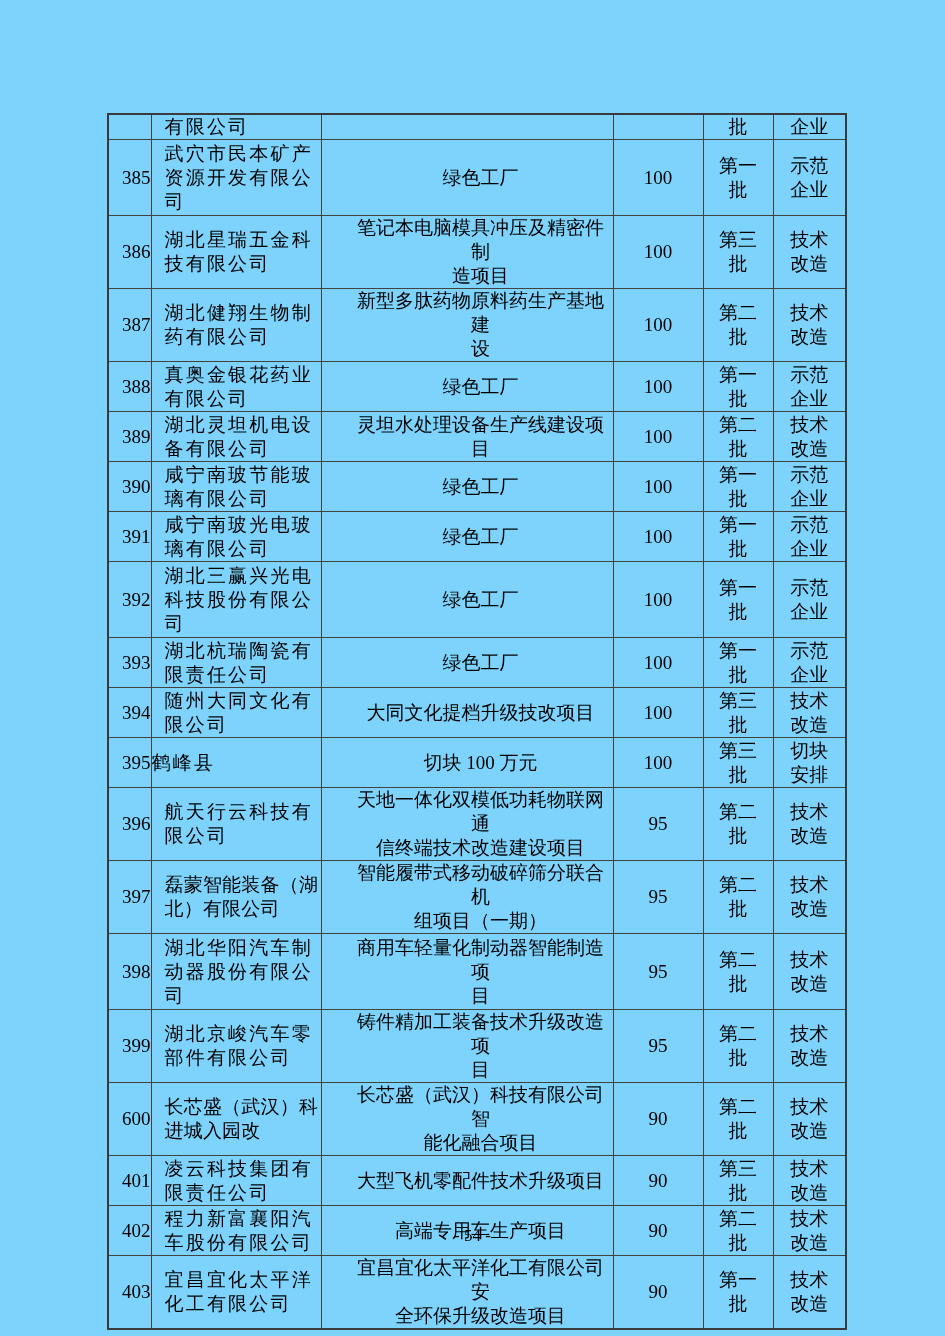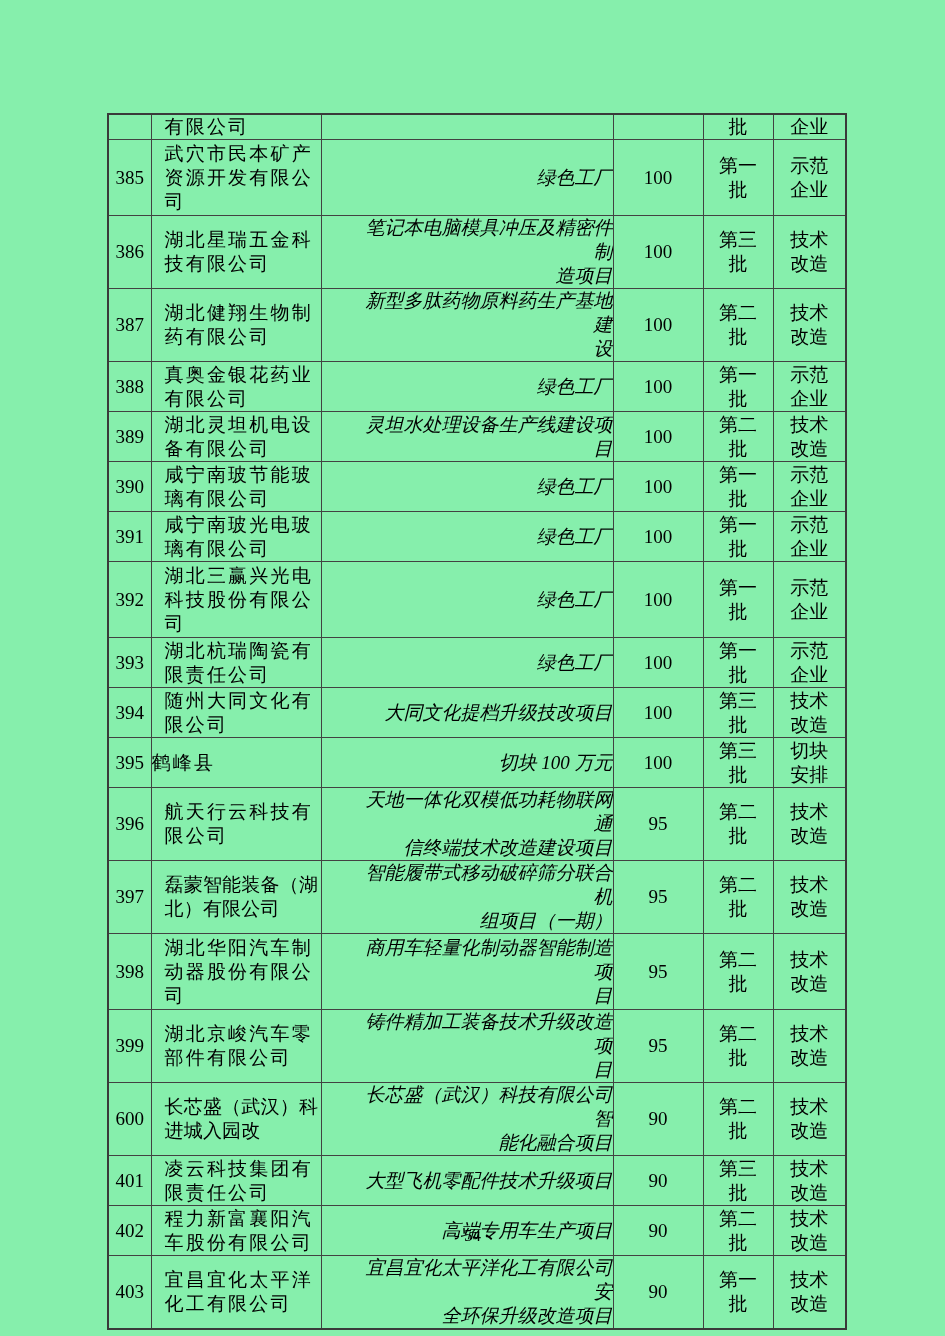--- a/index.html
+++ b/index.html
@@ -1,43 +1,43 @@
 <!DOCTYPE html>
 <html><head>
 <meta charset="utf-8">
 <style>
   html,body { margin:0; padding:0; background:#ffffff; }
   body {
     width:945px; height:1336px;
     font-family:"Liberation Serif","DejaVu Serif",serif;
     color:#000;
   }
-  .page { position:relative; width:945px; height:1336px; background:#86efac; overflow:hidden; }
+  .page { position:relative; width:945px; height:1336px; background:#7dd3fc; overflow:hidden; }
   table.doc-table {
     position:absolute; left:107px; top:113px;
     width:738px;
     border-collapse:collapse; table-layout:fixed;
     border:2px solid #3a3a3a;
   }
   td {
     border:1px solid #424242;
     vertical-align:middle;
     font-size:19px; line-height:24px;
     white-space:pre-line;
     overflow:hidden;
     padding:0;
   }
   tr { height:50px; }
   tr.cont { height:25px; }
   tr.tall { height:76px; }
-  td.num { text-align:center; }
+  td.num { text-align:right; }
   td.company { text-align:left; padding-left:13px; letter-spacing:2.2px; }
   td.company.tight { letter-spacing:0.2px; }
   td.company.center { padding-left:0; }
-  td.project { text-align:right; padding-left:27px;font-style:italic; }
+  td.project { text-align:center; padding-left:27px; }
   td.amount, td.batch, td.category { text-align:center; }
   .footer {
     position:absolute; top:1226px; left:0; width:945px;
     text-align:center; font-size:17px; color:#000;
   }
 </style>
 </head>
 <body>
 
 <div class="page">

